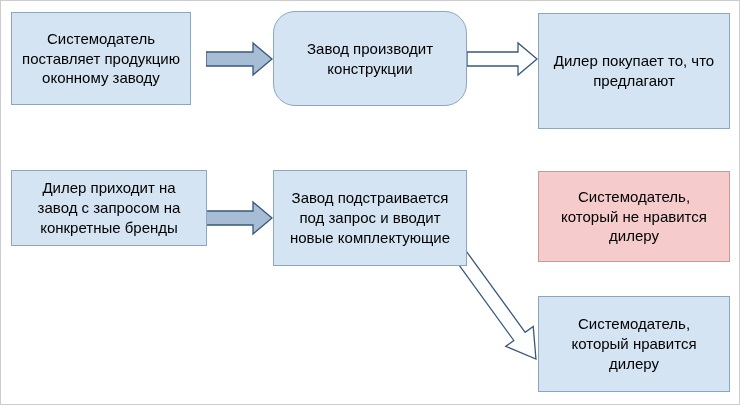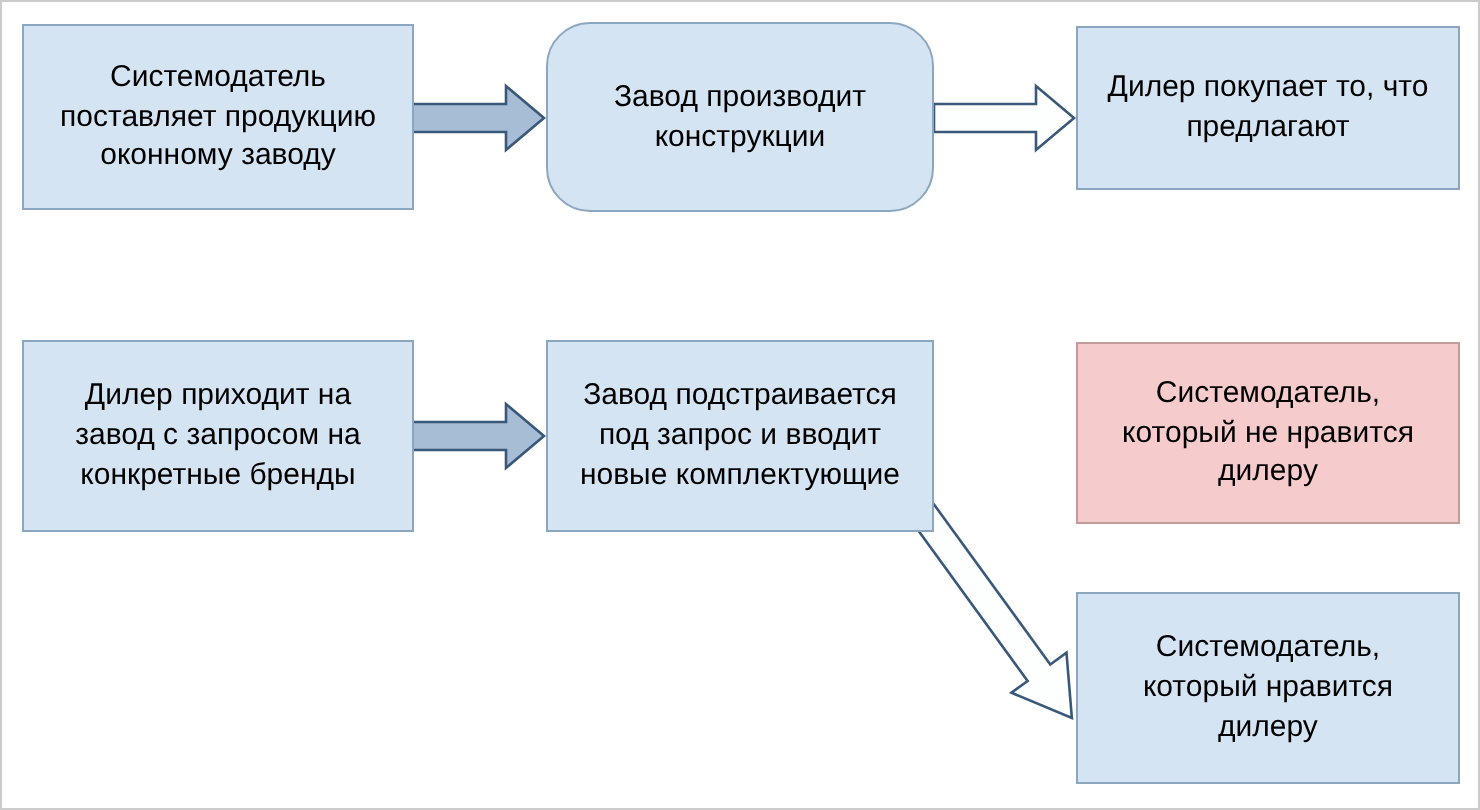--- a/index.html
+++ b/index.html
@@ -24,24 +24,24 @@
   }
   .box-text {
     white-space: pre-line;
     font-size: 15px;
     line-height: 1.32;
     color: #000000;
   }
   .arrow { position: absolute; z-index: 1; }
 
   
-  .b1 { left: 10px;  top: 11px;  width: 196px; height: 93px; }
+  .b1 { left: 10px;  top: 11px;  width: 180px; height: 93px; }
   .b2 { left: 272px; top: 10px;  width: 194px; height: 95px; }
-  .b3 { left: 537px; top: 12px;  width: 192px; height: 82px; }
-  .b4 { left: 10px;  top: 169px; width: 196px; height: 96px; }
+  .b3 { left: 537px; top: 12px;  width: 192px; height: 116px; }
+  .b4 { left: 10px;  top: 169px; width: 196px; height: 76px; }
   .b5 { left: 272px; top: 169px; width: 194px; height: 96px; }
   .b6 { left: 537px; top: 170px; width: 192px; height: 91px; }
   .b7 { left: 537px; top: 295px; width: 192px; height: 96px; }
 </style>
 </head>
 <body>
 
 <div class="canvas" style="background: rgb(255, 255, 255); border-color: rgb(204, 204, 204); color: rgb(0, 0, 0);">
 
   <div class="box b1" style="background: rgb(212, 228, 242); border-color: rgb(139, 167, 191);">

